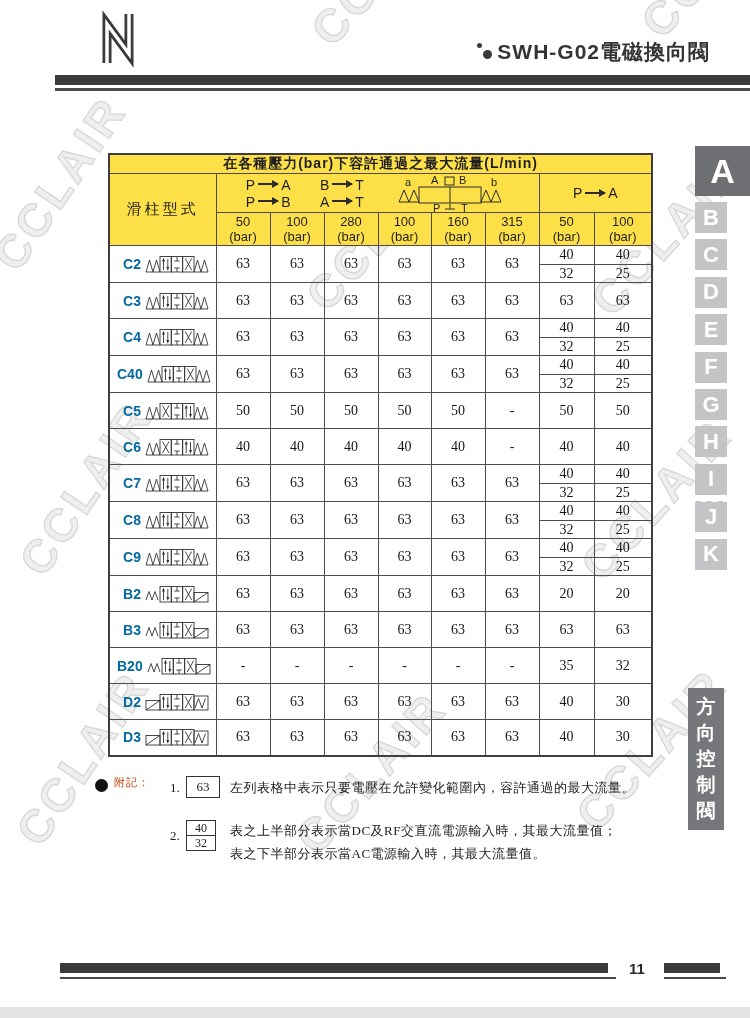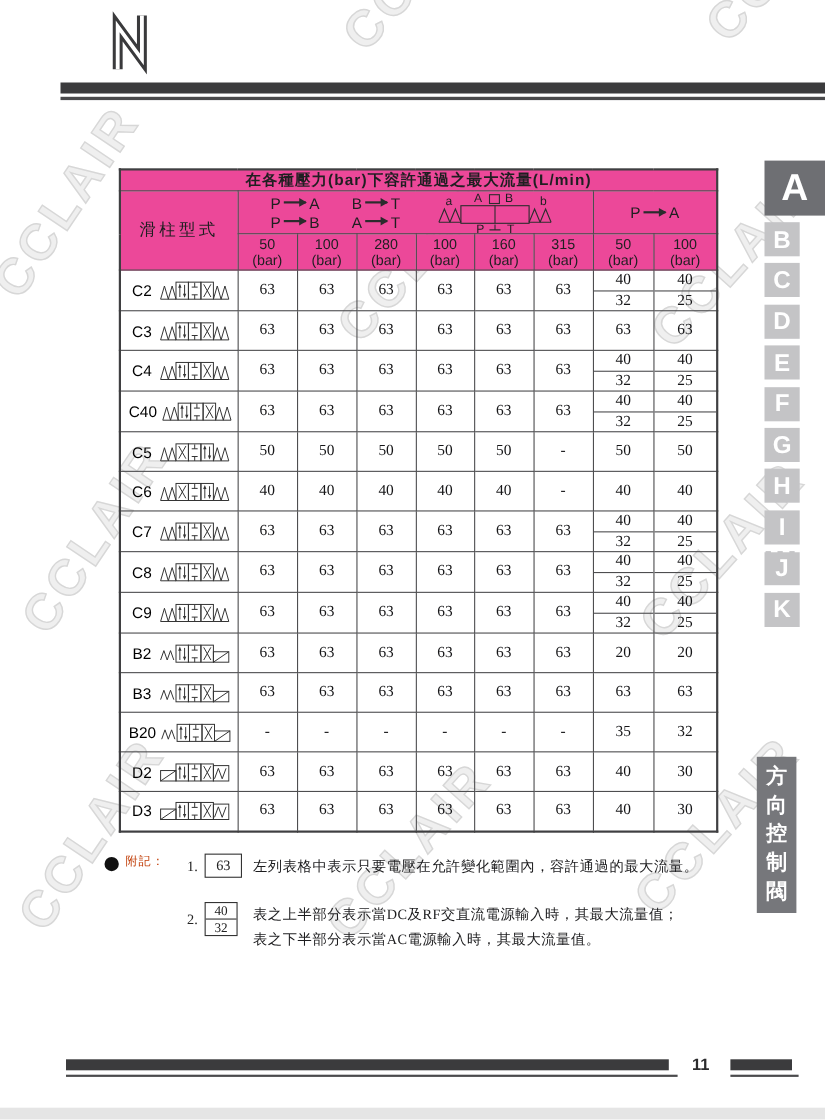--- a/index.html
+++ b/index.html
@@ -19,39 +19,39 @@
   .bar-thick{position:absolute;left:55px;top:75px;width:695px;height:10px;background:#3b3b3d;}
   .bar-thin{position:absolute;left:55px;top:88px;width:695px;height:3px;background:#4a4a4c;}
   
   .sec{position:absolute;left:83px;top:105px;display:flex;align-items:center;}
   .sec-square{width:17px;height:17px;background:#1d1d1f;margin-right:9px;}
   .sec-title{font-size:18px;font-weight:bold;letter-spacing:3px;color:#1d1d1f;}
   
   table.spec{position:absolute;left:108px;top:153px;width:543px;border-collapse:collapse;
              table-layout:fixed;border:2px solid #3f3f41;}
   table.spec td{border:1px solid #4d4d4f;padding:0;text-align:center;vertical-align:middle;}
-  td.th{background:#ec4899;margin-left:41px;}
+  td.th{background:#fde047;margin-left:41px;}
   tr.r-title{height:19px;}
   tr.r-dir{height:35px;}
   tr.r-press{height:33px;}
   tr.r-data{height:36px;}
   .tbl-title{font-size:14px;font-weight:bold;letter-spacing:1px;color:#1f1f21;}
   .col0h{font-size:15px;font-weight:normal;letter-spacing:3px;color:#1f1f21;}
   .dirwrap{display:flex;align-items:center;justify-content:space-evenly;}
   .flowcol{display:flex;flex-direction:column;gap:1px;}
   .flowline{font-size:14px;color:#1f1f21;white-space:nowrap;}
   .arr{display:inline-block;vertical-align:middle;width:20px;height:2px;background:#2b2b2d;
        position:relative;margin:0 3px 3px 3px;}
   .arr:after{content:"";position:absolute;right:-1px;top:-3px;width:0;height:0;
        border-left:7px solid #2b2b2d;border-top:4px solid transparent;border-bottom:4px solid transparent;}
   .pv{font-size:13px;line-height:15px;color:#1f1f21;}
   .pu{font-size:13px;line-height:15px;color:#1f1f21;}
   td.val{font-family:"Liberation Serif",serif;font-size:14px;color:#161618;background:transparent;}
   .typecell{display:flex;align-items:center;padding-left:7px;gap:4px;}
-  .tlabel{font-size:14px;color:#000000;min-width:24px;text-align:center;}
+  .tlabel{font-size:14px;color:#0369a1;min-width:24px;text-align:right;font-weight:bold;}
   .split{display:flex;flex-direction:column;}
   .split div{height:17.5px;line-height:17.5px;font-family:"Liberation Serif",serif;font-size:14px;color:#161618;}
   .split .t{border-bottom:1px solid #4d4d4f;}
   svg text{font-family:"Liberation Sans",sans-serif;}
   
   .tab{position:absolute;display:flex;align-items:center;justify-content:center;
        color:#ffffff;font-weight:bold;}
   .tab.active{left:695px;top:146px;width:55px;height:50px;background:#6e6f73;font-size:34px;}
   .tab.idle{left:695px;width:32px;height:31px;background:#c4c4c6;font-size:22px;}
   .j-dash{position:absolute;left:690px;top:500px;width:60px;border-top:2px dashed #ffffff;}
@@ -99,20 +99,27 @@
     </div>
 
   <div class="content">
 
     <div class="logo">
       <svg width="42" height="58" viewBox="0 0 42 58">
         <path d="M9,53 L9,14 L31,44 L31,4" fill="none" stroke="#3a3a3c" stroke-width="9" stroke-linejoin="miter"></path>
         <path d="M9,53 L9,14 L31,44 L31,4" fill="none" stroke="#ffffff" stroke-width="3.5" stroke-linejoin="miter"></path>
       </svg>
     </div>
+    <div class="title-wrap">
+      <span class="dots">
+          <span class="d1"></span>
+          <span class="d2"></span>
+        </span>
+      <span class="doc-title">SWH-G02電磁換向閥</span>
+    </div>
     <div class="bar-thick"></div>
     <div class="bar-thin"></div>
 
 
     <table class="spec">
       <colgroup>
         <col style="width:107px">
           <col style="width:54px">
           <col style="width:54px">
           <col style="width:54px">

